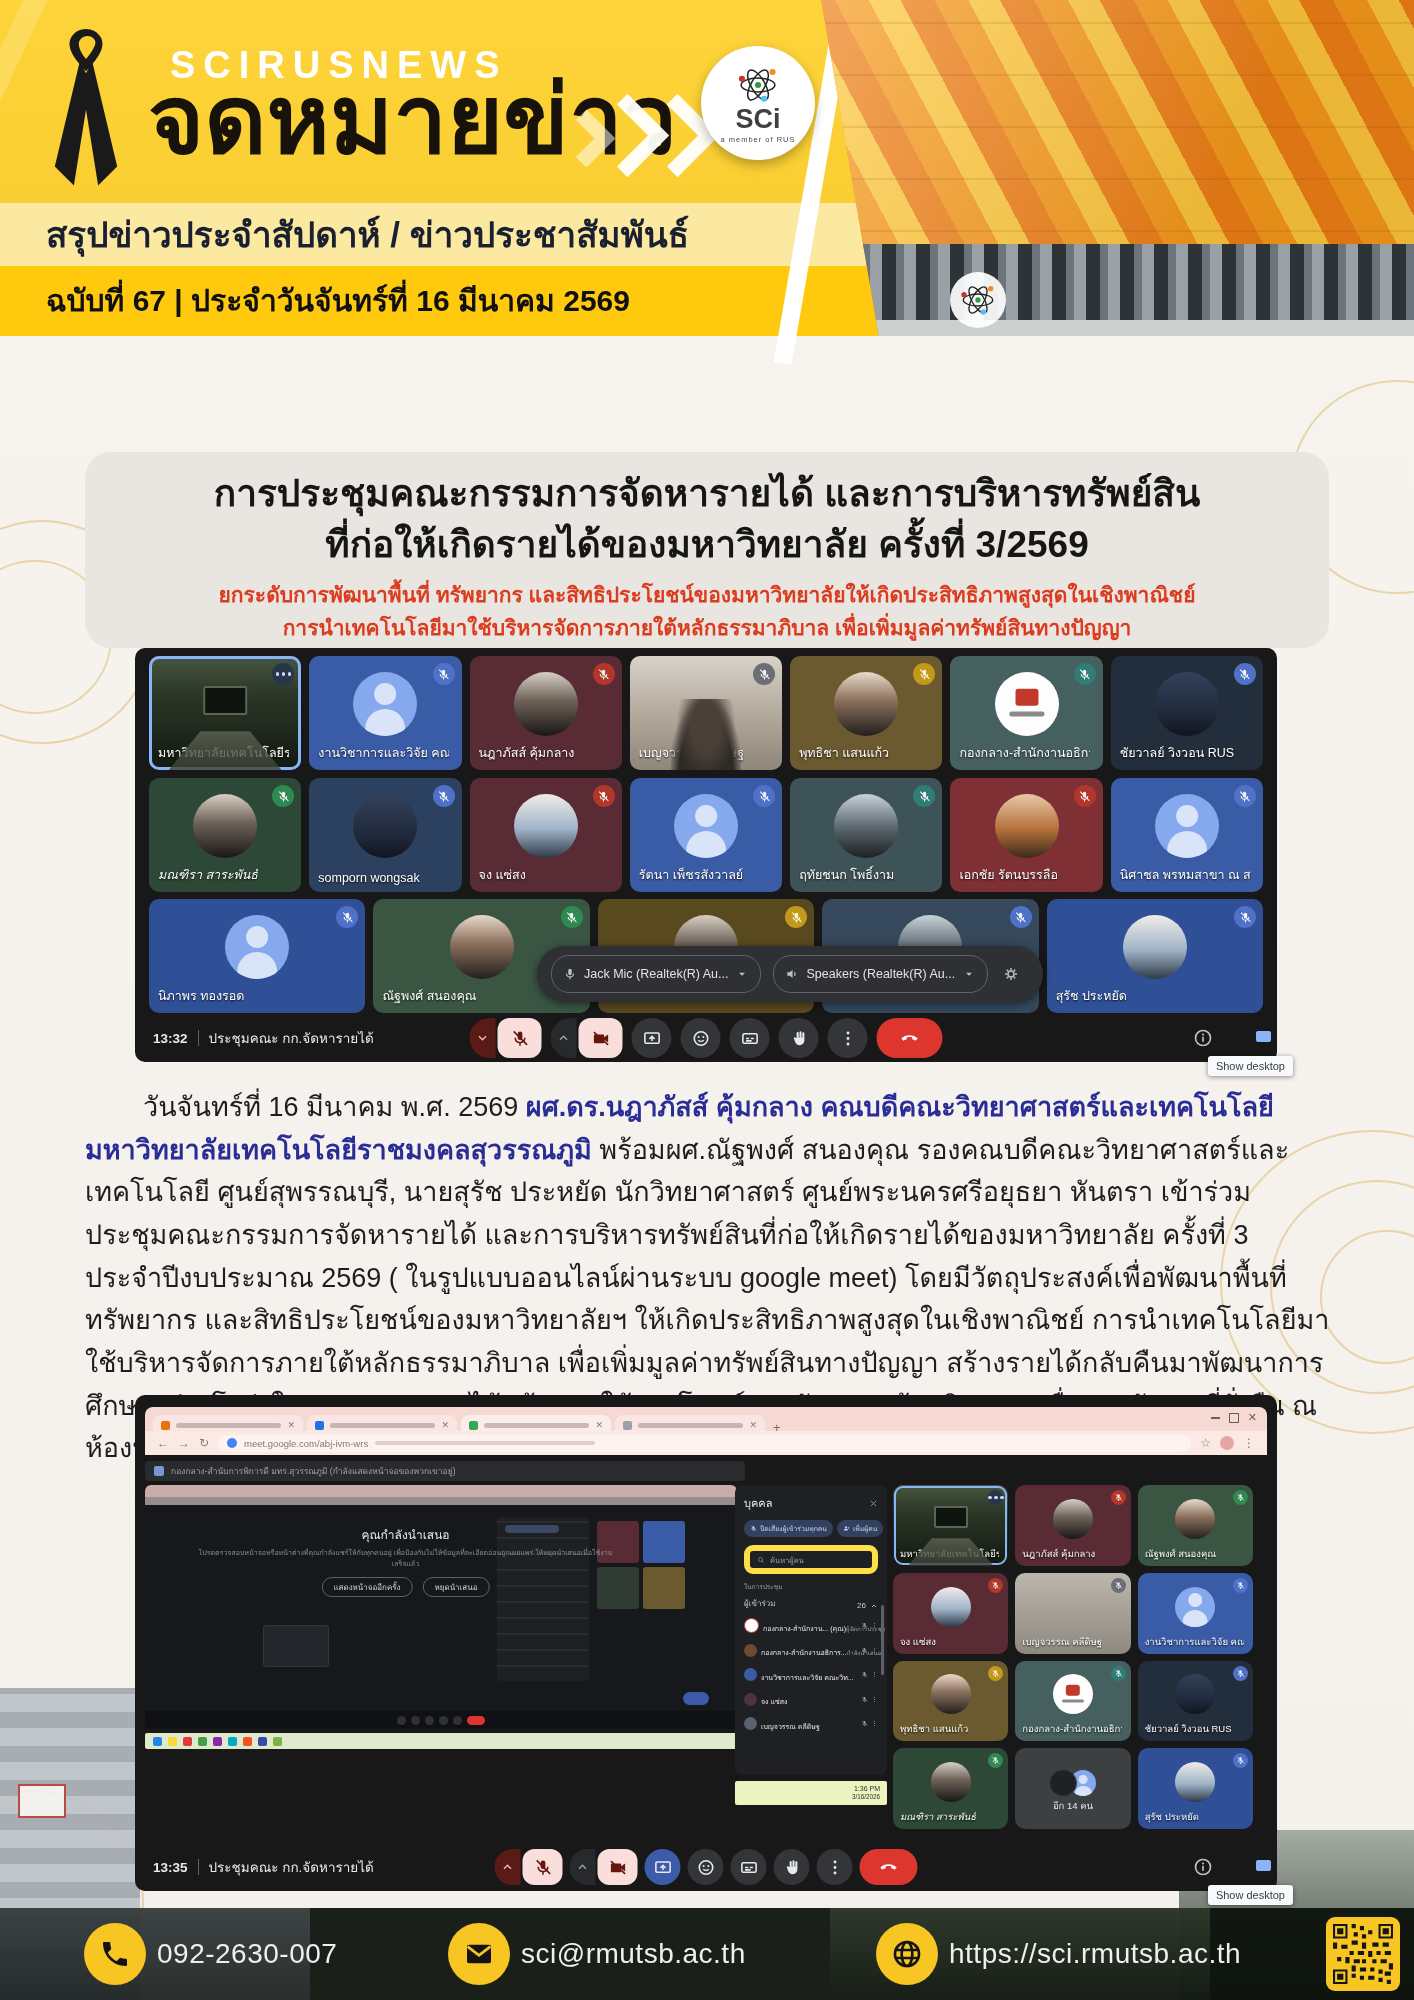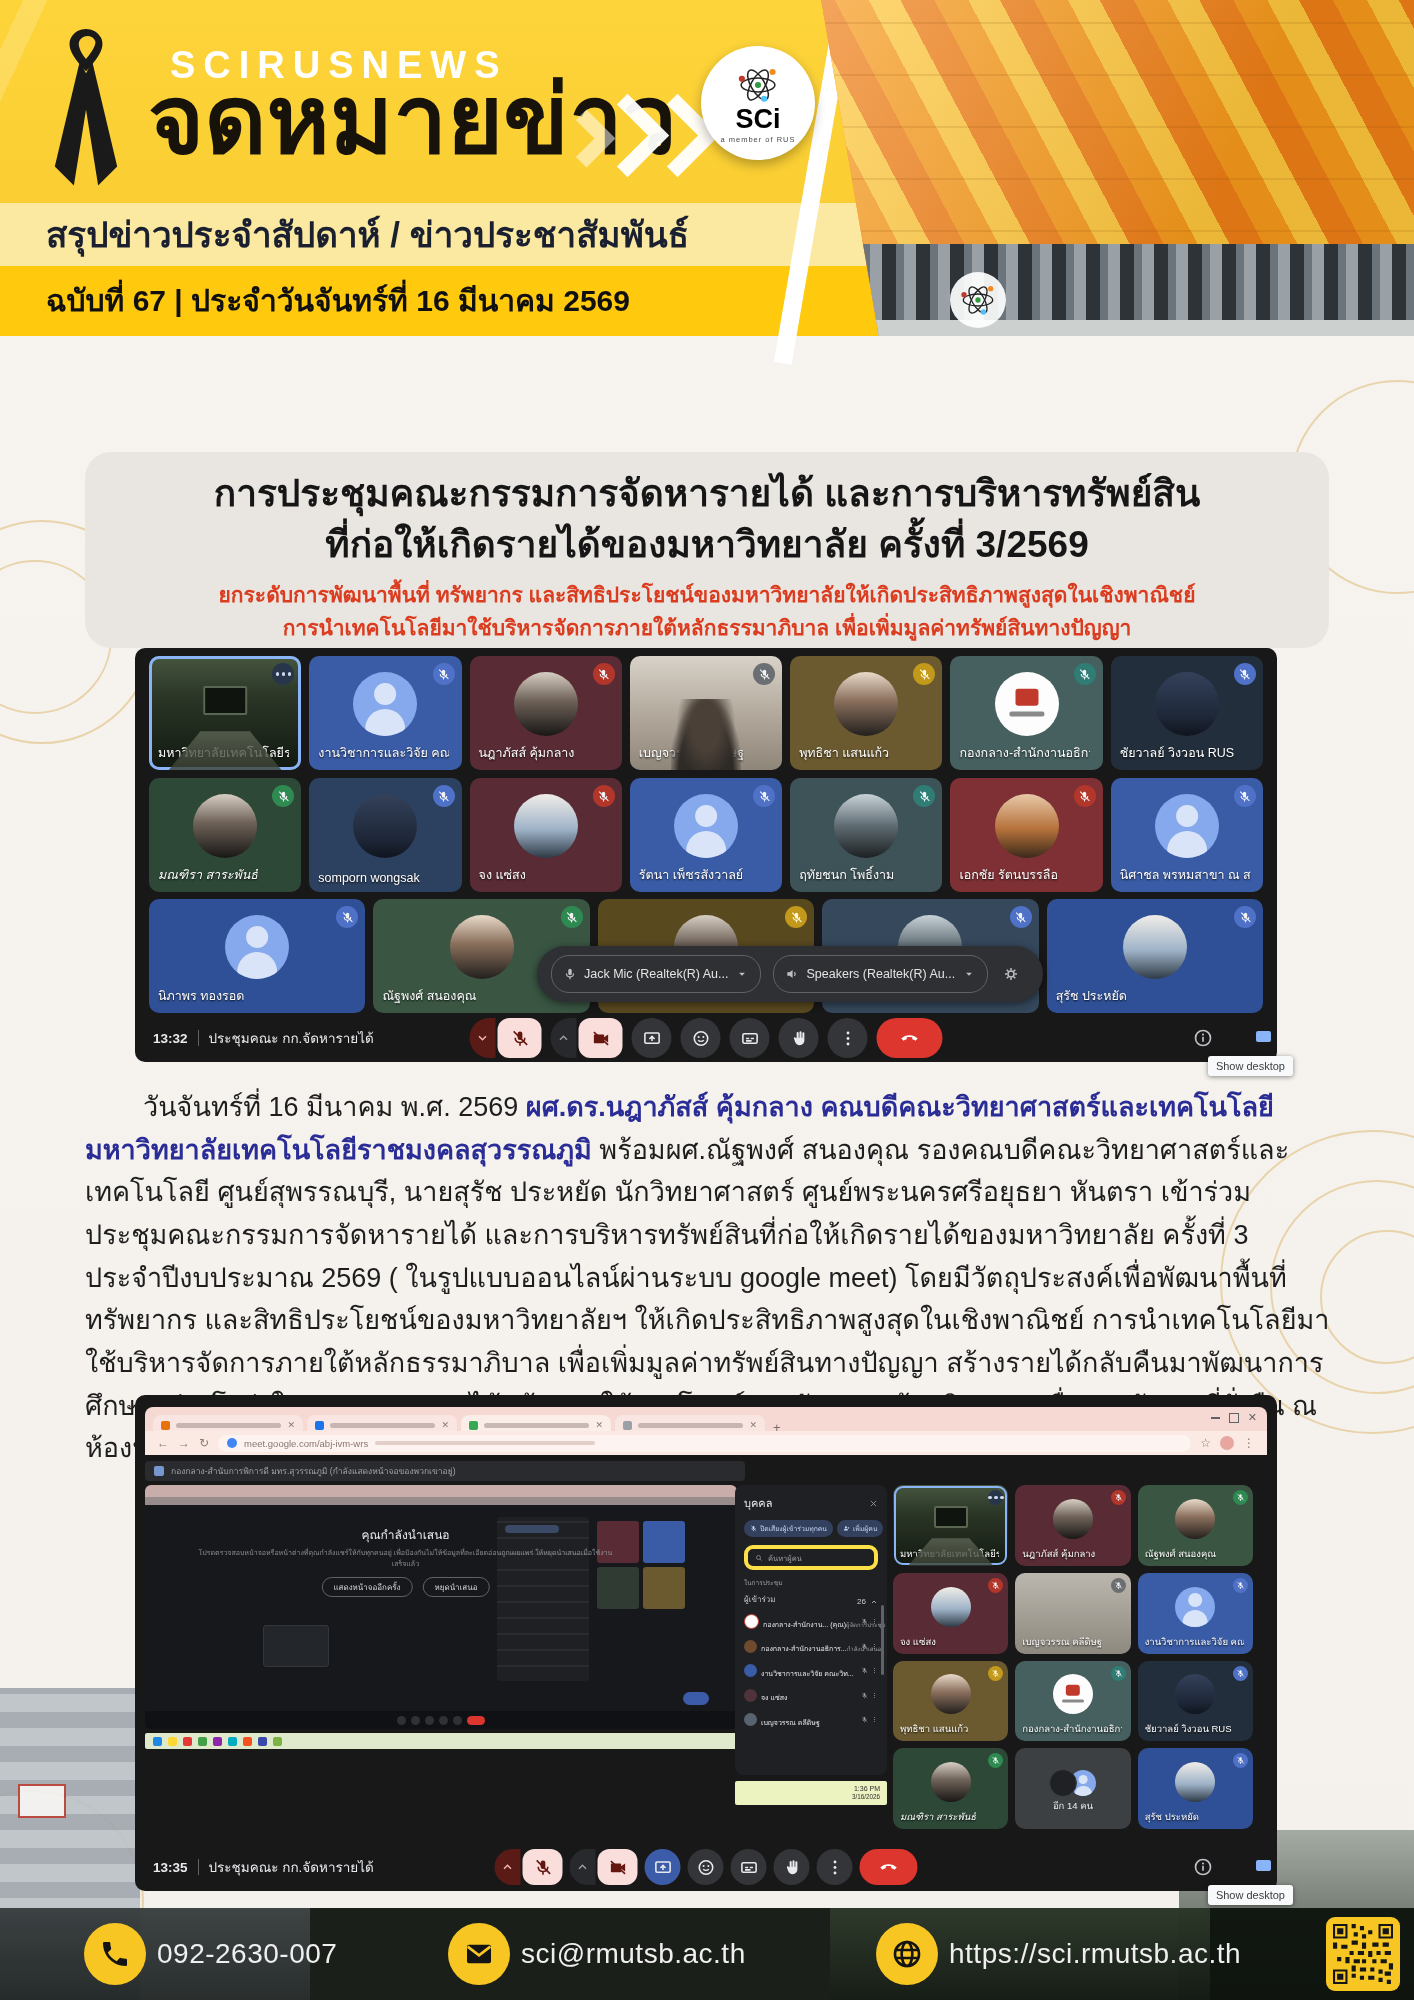--- a/index.html
+++ b/index.html
@@ -17,21 +17,21 @@
   .band2-text{position:absolute;left:46px;top:0;line-height:70px;font-size:30px;font-weight:bold;color:#101010;}
   .brand{position:absolute;top:44px;left:170px;font-size:38px;font-weight:bold;color:#FFFFFF;letter-spacing:8px;z-index:2;}
   .hdr-title{position:absolute;top:62px;left:148px;font-size:96px;font-weight:800;color:#17130A;line-height:1.2;z-index:2;}
   .ribbon{position:absolute;left:34px;top:22px;z-index:2;}
   .chev{position:absolute;border-top:15px solid rgba(255,255,255,.95);border-right:15px solid rgba(255,255,255,.95);transform:rotate(45deg);z-index:2;}
   .chev.c1{left:598px;top:106px;width:44px;height:44px;}
   .chev.c2{left:648px;top:106px;width:44px;height:44px;}
   .chev.c3{left:566px;top:118px;width:26px;height:26px;opacity:.55;}
   .logo-circle{position:absolute;left:701px;top:46px;width:114px;height:114px;border-radius:50%;background:#fff;
      box-shadow:0 5px 12px rgba(0,0,0,.28);display:flex;flex-direction:column;align-items:center;justify-content:center;z-index:6;}
-  .logo-text{font-size:27px;font-weight:bold;color:#000000;line-height:1;margin-top:-2px;}
+  .logo-text{font-size:27px;font-weight:bold;color:#404040;line-height:1;margin-top:-2px;}
   .logo-caption{font-size:7.5px;color:#4a4a4a;letter-spacing:1px;margin-top:2px;}
   .bedge{position:absolute;left:806px;top:-14px;width:18px;height:380px;background:#fff;transform:rotate(9.8deg);z-index:2;}
   .building{position:absolute;left:814px;top:0;width:600px;height:336px;z-index:2;
      clip-path:polygon(1.2% 0,100% 0,100% 100%,10.8% 100%);
      background:
        linear-gradient(115deg,rgba(255,255,255,.30),rgba(60,30,0,.10) 65%),
        repeating-linear-gradient(62deg,#F79A1C 0 30px,#FFC83D 30px 58px,#EF7F17 58px 88px),
        repeating-linear-gradient(-58deg,rgba(255,255,255,.16) 0 4px,transparent 4px 44px),#F79A1C;}
   .bld-lines{position:absolute;inset:0;background:repeating-linear-gradient(0deg,rgba(120,60,0,.12) 0 2px,transparent 2px 52px);}
   .bld-low{position:absolute;left:0;right:0;bottom:0;height:92px;
@@ -166,21 +166,21 @@
   .sh-red{width:18px;height:9px;border-radius:5px;background:#DC362E;}
   .sh-blue{position:absolute;right:28px;bottom:24px;width:26px;height:13px;border-radius:7px;background:#3C5BA8;}
   .tkb{position:absolute;left:10px;top:338px;width:592px;height:16px;background:#DFE9CB;border-radius:2px;display:flex;align-items:center;gap:6px;padding:0 8px;box-sizing:border-box;}
   .tico{width:9px;height:9px;border-radius:2px;flex:none;}
   .ppl{position:absolute;left:600px;top:90px;width:152px;height:290px;background:#1F2023;border-radius:8px;padding:9px;box-sizing:border-box;z-index:3;}
   .ppl-h{display:flex;justify-content:space-between;align-items:center;font-size:11px;color:#E8EAED;}
   .ppl-h svg{width:9px;height:9px;color:#9AA0A6;}
   .ppl-btns{display:flex;gap:4px;margin-top:8px;}
   .ppl-pill{background:#33415F;color:#C9D8F8;font-size:6.8px;border-radius:9px;padding:3px 6px;display:flex;gap:3px;align-items:center;white-space:nowrap;}
   .ppl-pill svg{width:7px;height:7px;}
-  .ppl-search{margin-top:8px;height:17px;border:4px solid #fde047;border-radius:9px;display:flex;align-items:center;gap:5px;padding:0 7px;font-size:7.5px;color:#9AA0A6;text-align:right;}
+  .ppl-search{margin-top:8px;height:17px;border:6px solid #fde047;border-radius:9px;display:flex;align-items:center;gap:5px;padding:0 7px;font-size:7.5px;color:#9AA0A6;text-align:right;}
   .ppl-search svg{width:8px;height:8px;}
   .ppl-sec{font-size:6.5px;color:#9AA0A6;margin-top:8px;}
   .ppl-lh{display:flex;align-items:flex-end;font-size:8px;color:#C9CDD2;margin-top:5px;gap:4px;}
   .ppl-lh .cnt{margin-left:auto;}
   .ppl-item{display:flex;align-items:center;gap:4px;margin-top:6.5px;}
   .ppl-av{width:13px;height:13px;border-radius:50%;flex:none;}
   .ppl-nm{flex:1;min-width:0;}
   .ppl-name{font-size:7px;color:#E8EAED;white-space:nowrap;overflow:hidden;text-overflow:ellipsis;}
   .ppl-sub{font-size:6px;color:#9AA0A6;white-space:nowrap;overflow:hidden;}
   .ppl-ic{color:#9AA0A6;display:flex;align-items:center;gap:3px;flex:none;}

